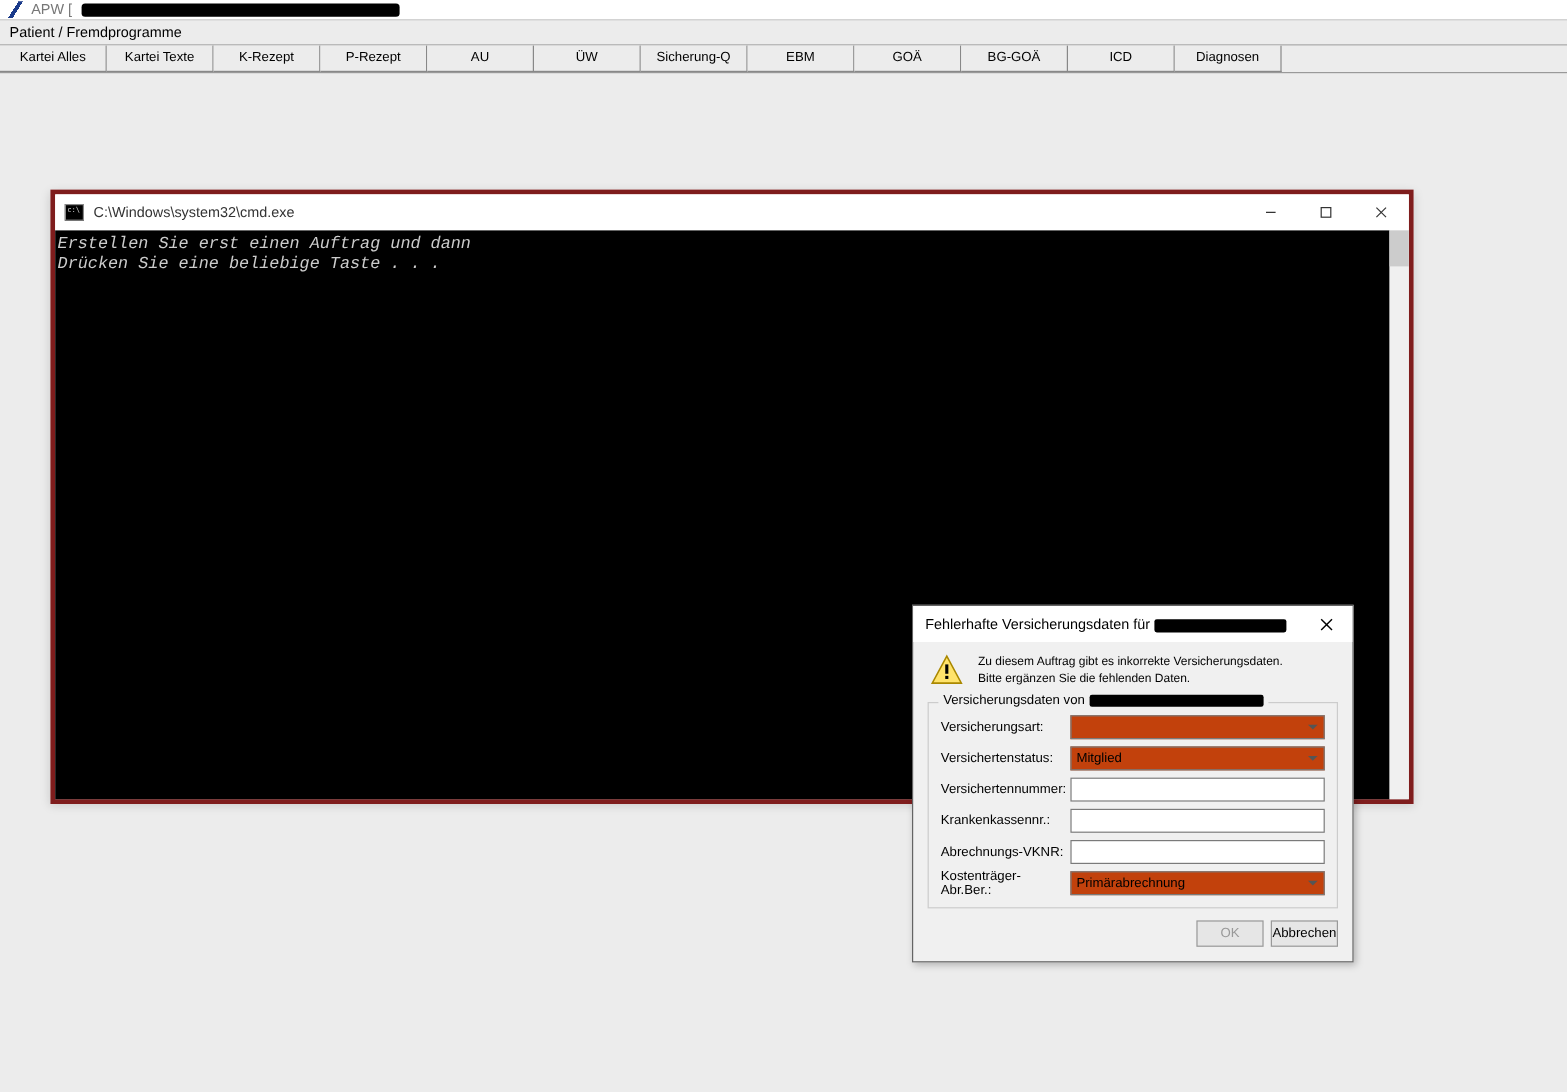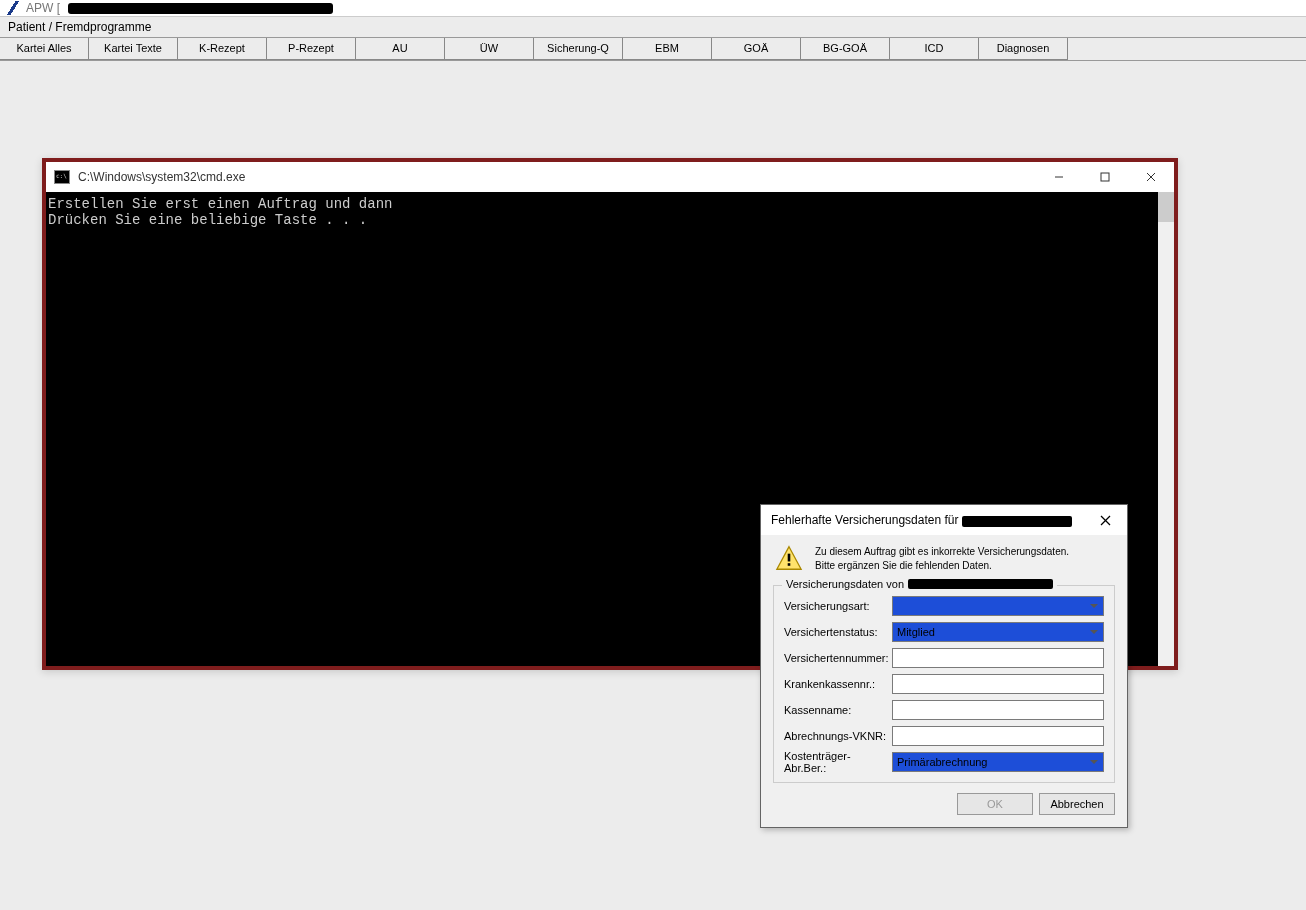--- a/index.html
+++ b/index.html
@@ -118,20 +118,21 @@
   }
   .cmd-content {
     flex: 1;
     background: #000;
     color: #ccc;
     font-family: Consolas, "Courier New", monospace;
     font-size: 14px;
     padding: 4px 0 0 2px;
     white-space: pre;
     line-height: 16px;
+    font-style: italic;
   }
   .cmd-scroll {
     width: 16px;
     background: #f0f0f0;
     position: relative;
   }
   .cmd-scroll-thumb {
     position: absolute;
     top: 0; left: 0; right: 0;
     height: 30px;
@@ -216,21 +217,21 @@
   }
   .form-input, .form-select {
     flex: 1;
     height: 20px;
     border: 1px solid #7a7a7a;
     background: #fff;
     font-size: 11px;
     padding: 0 4px;
   }
   .form-select {
-    background: #1d4ed8;
+    background: #c2410c;
     appearance: none;
     position: relative;
   }
   .select-wrap {
     flex: 1;
     position: relative;
     display: flex;
   }
   .select-wrap::after {
     content: "";
@@ -242,21 +243,21 @@
     border-top: 4px solid #555;
     pointer-events: none;
   }
   .dlg-buttons {
     display: flex;
     justify-content: flex-end;
     gap: 6px;
     padding: 0 12px 12px 12px;
   }
   .dlg-btn {
-    width: 76px; height: 22px;
+    width: 56px; height: 22px;
     border: 1px solid #999;
     background: #e6e6e6;
     font-size: 11px;
     cursor: pointer;
   }
   .dlg-btn:disabled {
     color: #999;
     background: #e6e6e6;
     cursor: default;
   }
@@ -365,24 +366,20 @@
     </div>
     <div class="form-row">
       <span class="form-label">Versichertennummer:</span>
       <input class="form-input" value="" style="">
     </div>
     <div class="form-row">
       <span class="form-label">Krankenkassennr.:</span>
       <input class="form-input" value="" style="">
     </div>
     <div class="form-row">
-      <span class="form-label">Kassenname:</span>
-      <input class="form-input" value="" style="">
-    </div>
-    <div class="form-row">
       <span class="form-label">Abrechnungs-VKNR:</span>
       <input class="form-input" value="" style="">
     </div>
     <div class="form-row" style="margin-bottom:0">
       <span class="form-label">Kostenträger-Abr.Ber.:</span>
       <div class="select-wrap">
           <select class="form-select"><option>Primärabrechnung</option></select>
         </div>
     </div>
   </div>

